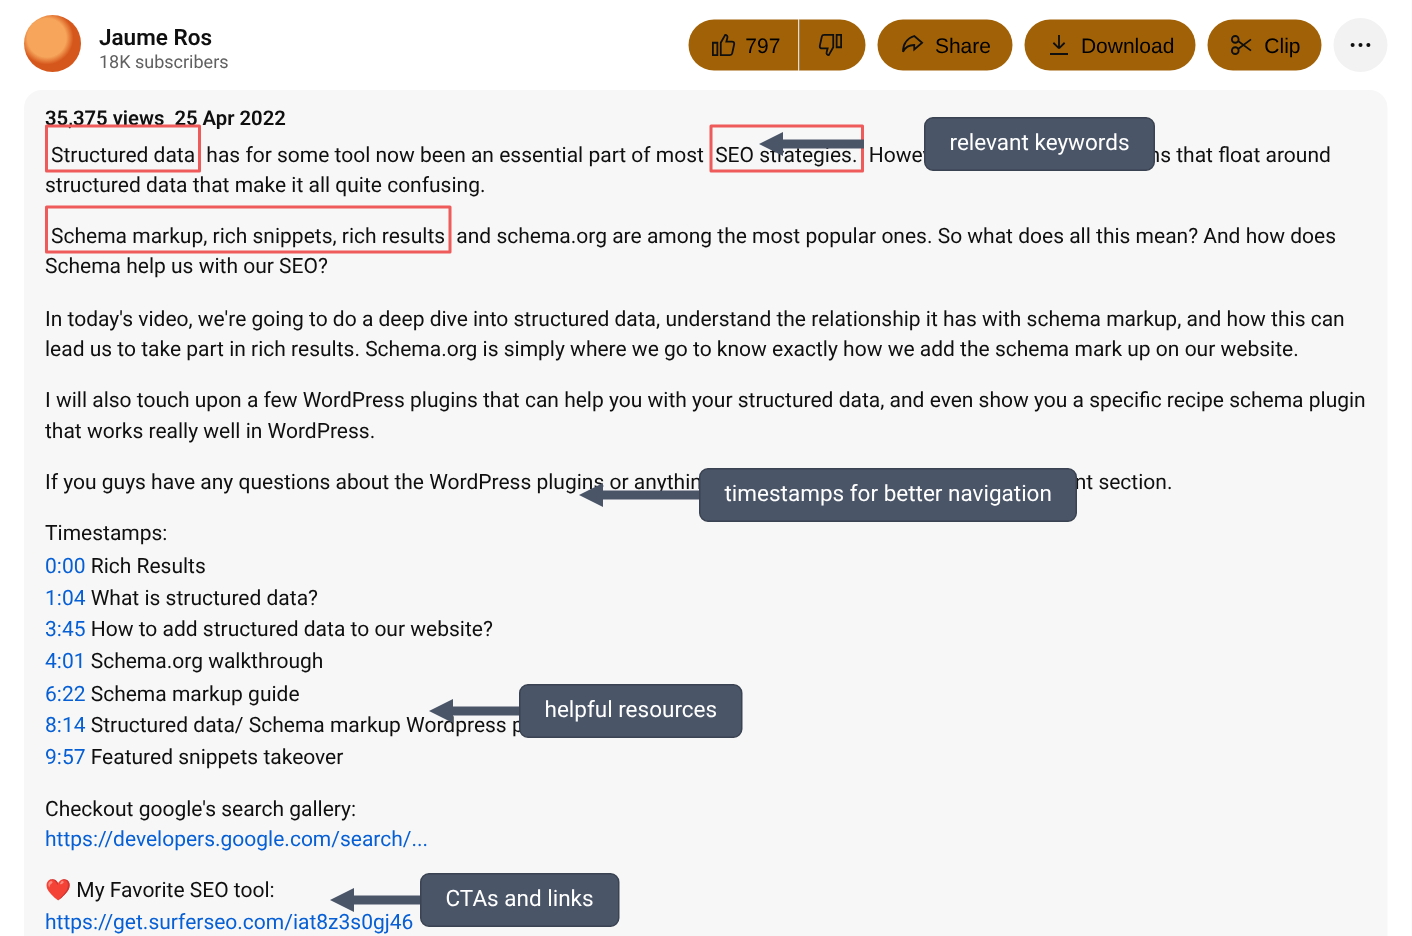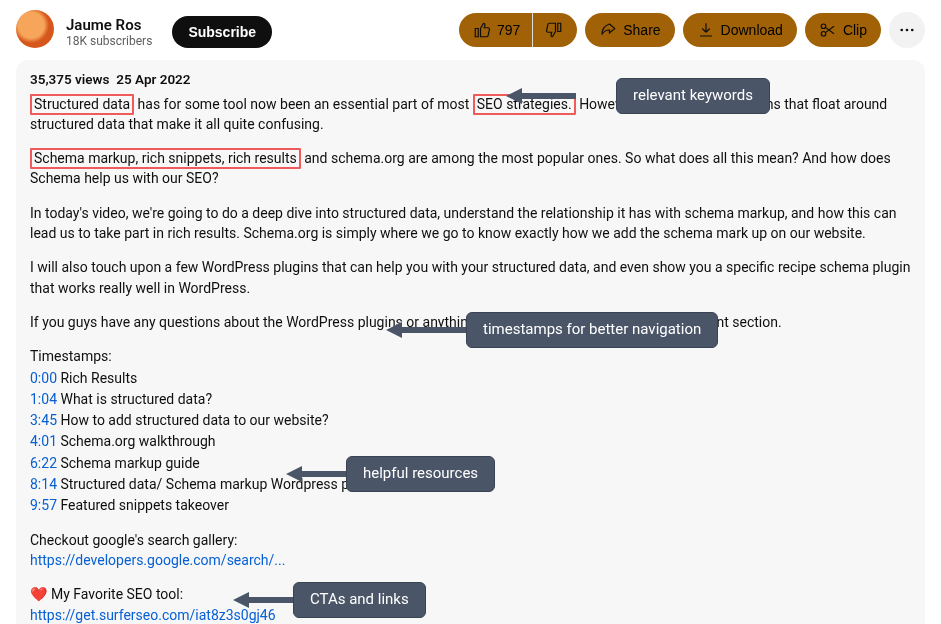--- a/index.html
+++ b/index.html
@@ -46,21 +46,21 @@
     background: #f7f7f7; border-radius: 12px; margin-top: 12px;
     padding: 10px 14px 16px 14px; line-height: 1.45; position: relative;
   }
   .meta-line { font-weight: 600; font-size: 13.5px; }
   .para { margin-top: 4px; }
   .para.mt { margin-top: 14px; }
   .link { color: #065fd4; cursor: pointer; }
   .ts-line { margin-top: 1px; }
   .ts { color: #065fd4; cursor: pointer; }
   .hl {
-    border: 2px solid #ef5a5a; padding: 0 2px 1px 2px; border-radius: 1px;
+    border: 2px solid #ef5a5a; padding: 11px 2px 1px 2px; border-radius: 1px;
   }
   .section-label { margin-top: 14px; }
   
   .callout {
     position: absolute; display: flex; align-items: center; gap: 0;
     pointer-events: none;
   }
   .callout .box {
     background: #4a5568; color: #fff; border-radius: 6px;
     padding: 6px 16px; font-size: 15px; white-space: nowrap;
@@ -70,21 +70,20 @@
 </style>
 </head>
 <body>
 
 <div class="header">
   <div class="avatar"></div>
   <div class="channel-meta">
     <span class="channel-name">Jaume Ros</span>
     <span class="sub-count">18K subscribers</span>
   </div>
-  <button class="subscribe">Subscribe</button>
   <div class="spacer"></div>
   <div class="actions">
     <div style="display:flex">
       <button class="pill split-left">
         <svg width="18" height="18" viewBox="0 0 24 24" fill="none" stroke="#0f0f0f" stroke-width="1.6">
             <path d="M7 10v11H3V10h4zm3 11V10l4-7c1.3 0 2.3 1.3 1.9 2.6L15 9h5c1.1 0 2 .9 2 2l-1.8 8.2c-.2 1-.1 1.8-2.2 1.8H10z"></path>
           </svg>
         <span>797</span>
       </button>
       <button class="pill split-right">
@@ -175,21 +174,21 @@
   </div>
 
   <div class="callout" style="top:396px; left:270px;">
     <svg class="arrow" width="60" height="24">
         <line x1="60" y1="12" x2="12" y2="12" stroke="#4a5568" stroke-width="6"></line>
         <polygon points="0,12 16,4 16,20" fill="#4a5568"></polygon>
       </svg>
     <div class="box">helpful resources</div>
   </div>
 
-  <div class="callout" style="top:522px; left:217px;">
+  <div class="callout" style="top:522px; left:204px;">
     <svg class="arrow" width="60" height="24">
         <line x1="60" y1="12" x2="12" y2="12" stroke="#4a5568" stroke-width="6"></line>
         <polygon points="0,12 16,4 16,20" fill="#4a5568"></polygon>
       </svg>
     <div class="box">CTAs and links</div>
   </div>
 
 </div>
 
 </body></html>

